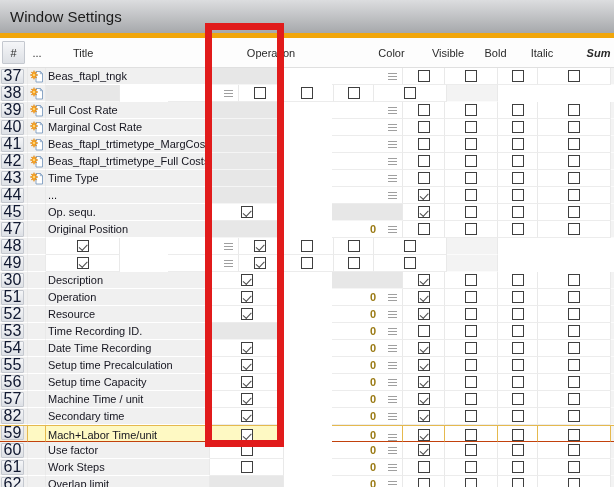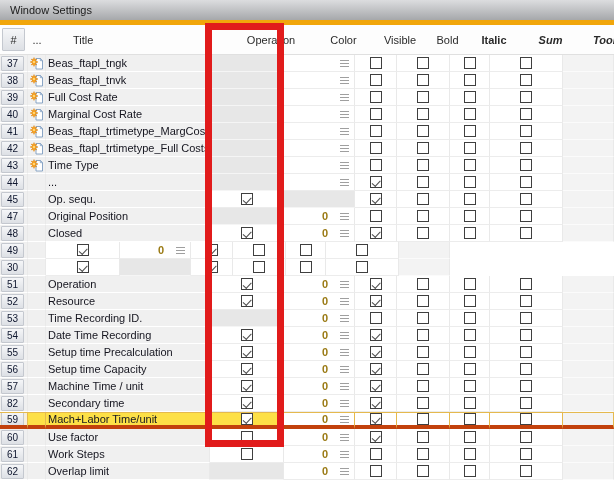--- a/index.html
+++ b/index.html
@@ -1,54 +1,54 @@
 <!DOCTYPE html>
 <html><head>
 <meta charset="utf-8">
 <style>
   html,body{margin:0;padding:0;background:#fff;}
   .window{position:relative;width:614px;height:487px;overflow:hidden;background:#fff;
           font-family:"Liberation Sans",sans-serif;-webkit-font-smoothing:antialiased;}
-  .titlebar{height:20px;background:linear-gradient(#dcdddf,#a6a8ab);display:flex;align-items:center;
-            padding-left:10px;font-size:11px;color:#1b1b1b;}
+  .titlebar{height:33px;background:linear-gradient(#dcdddf,#a6a8ab);display:flex;align-items:center;
+            padding-left:10px;font-size:15px;color:#1b1b1b;}
   .accent-line{height:5px;background:#F1A60B;}
   
   .col-num{width:28px;}.col-dots{width:18px;}.col-title{width:164px;}.col-ch{width:74px;}
-  .col-color{width:71px;}.col-vis{width:42px;}.col-bold{width:53px;}.col-it{width:40px;font-weight:bold;}
+  .col-color{width:71px;margin-left:48px;}.col-vis{width:42px;}.col-bold{width:53px;}.col-it{width:40px;}
   .col-sum{width:73px;}.col-tt{width:51px;}
   .hrow{display:flex;height:29px;background:#fdfdfd;border-bottom:1px solid #e0e0e0;
         font-size:11px;color:#2a2a2a;}
   .hcell{box-sizing:border-box;flex-shrink:0;display:flex;align-items:center;justify-content:center;}
   .hcell.col-title{justify-content:flex-start;padding-left:3px;margin-left:24px;}
   .hcell.emph{font-weight:bold;font-style:italic;}
   .hcell.col-num{margin:3px 3px 3px 2px;width:23px;background:linear-gradient(#f5f6f8,#dde0e5);
                  border:1px solid #c4c8cf;border-radius:1px;}
   .body{background:#fff;}
   .row{display:flex;height:17px;font-size:11px;color:#15151f;}
   .cell{box-sizing:border-box;flex-shrink:0;border-right:1px solid #e9e9e9;border-bottom:1px solid #fff;
         background:#f0f0f0;display:flex;align-items:center;overflow:hidden;}
   .cell.ed{background:#fff;border-bottom:1px solid #ececec;}
   .cell.dis{background:#e7e7e7;border-bottom:1px solid #f5f5f5;}
   .cell.col-tt{background:#f3f3f3;border-bottom:1px solid #fbfbfb;}
   .cell.col-title{padding-left:2px;white-space:nowrap;}
   .numbox{flex:1;height:13px;margin:1px 3px 1px 1px;background:linear-gradient(#f5f6f8,#dde0e5);
           border:1px solid #c4c8cf;border-radius:1px;display:flex;align-items:center;justify-content:center;
-          font-size:10px;color:#101830;}
+          font-size:16px;color:#101830;}
   .cb{width:12px;height:12px;box-sizing:border-box;background:#fff;border:1px solid #3f3f3f;
       margin:0 auto;position:relative;flex-shrink:0;}
   .cb.on::after{content:'';position:absolute;left:1.5px;top:2.5px;width:7px;height:3.5px;
       border-left:1.6px solid #4d4d4d;border-bottom:1.6px solid #4d4d4d;transform:rotate(-47deg);}
   .cell.col-color{justify-content:flex-end;}
   .zero{color:#9a7a14;font-weight:bold;margin-right:12px;line-height:1;}
   .menu-icon{width:9px;height:7px;margin-right:5px;flex-shrink:0;
       background:repeating-linear-gradient(to bottom,#9f9f9f 0 1px,transparent 1px 3px);}
   .icon{display:flex;margin:0 auto;}
   
-  .row.hl .cell{border-top:1px solid #E5B94E;border-bottom:4px solid #c2410c;border-right-color:#E5B94E;}
-  .row.hl .fillc{background:#fde047;}
+  .row.hl .cell{border-top:1px solid #E5B94E;border-bottom:1px solid #c2410c;border-right-color:#E5B94E;align-items:flex-end;}
+  .row.hl .fillc{background:#fef9c3;}
   .row.hl .col-num{background:#f6eed9;}
   .red-rect{position:absolute;left:205px;top:23px;width:79px;height:424px;box-sizing:border-box;
             border:7px solid #E11B1B;pointer-events:none;z-index:5;}
 </style>
 </head>
 <body>
 
 <div class="window">
   <div class="titlebar">
     <span>Window Settings</span>
@@ -107,21 +107,20 @@
         <div class="cell col-dots">
           <span class="icon">
             <svg width="14" height="13" viewBox="0 0 14 13">
               <path d="M6 1.5 h4.3 l2.2 2.2 V12 H6 z" fill="#ffffff" stroke="#7e9cc0" stroke-width="0.9"></path>
               <path d="M10.3 1.5 l2.2 2.2 h-2.2 z" fill="#d7e2f0" stroke="#7e9cc0" stroke-width="0.7"></path>
               <polygon points="8,5 5.1,6.1 6.8,7.8 4.6,7.5 4,9.4 3.4,7.5 1.2,7.8 2.9,6.1 0.2,5 2.9,3.9 1.2,2.2 3.4,2.5 4,0.6 4.6,2.5 6.8,2.2 5.1,3.9" fill="#FFA61C" stroke="#d97b00" stroke-width="0.5"></polygon>
               <circle cx="4" cy="5" r="1.1" fill="#ffe08a"></circle>
             </svg>
           </span>
         </div>
-        <div class="cell col-title">Beas_ftapl_tnvk</div>
         <div class="cell col-ch dis"></div>
         <div class="cell col-color ed">
           <span class="menu-icon"></span>
         </div>
         <div class="cell col-vis ed">
           <span class="cb"></span>
         </div>
         <div class="cell col-bold ed">
           <span class="cb"></span>
         </div>
@@ -369,21 +368,20 @@
         <div class="cell col-sum ed">
           <span class="cb"></span>
         </div>
         <div class="cell col-tt"></div>
       </div>
       <div class="row">
         <div class="cell col-num">
           <div class="numbox">48</div>
         </div>
         <div class="cell col-dots"></div>
-        <div class="cell col-title">Closed</div>
         <div class="cell col-ch ed">
           <span class="cb on"></span>
         </div>
         <div class="cell col-color ed">
           <span class="zero">0</span>
           <span class="menu-icon"></span>
         </div>
         <div class="cell col-vis ed">
           <span class="cb on"></span>
         </div>
@@ -422,20 +420,21 @@
         <div class="cell col-sum ed">
           <span class="cb"></span>
         </div>
         <div class="cell col-tt"></div>
       </div>
       <div class="row">
         <div class="cell col-num">
           <div class="numbox">30</div>
         </div>
         <div class="cell col-dots"></div>
+        <div class="cell col-title">Description</div>
         <div class="cell col-ch ed">
           <span class="cb on"></span>
         </div>
         <div class="cell col-color dis"></div>
         <div class="cell col-vis ed">
           <span class="cb on"></span>
         </div>
         <div class="cell col-bold ed">
           <span class="cb"></span>
         </div>

